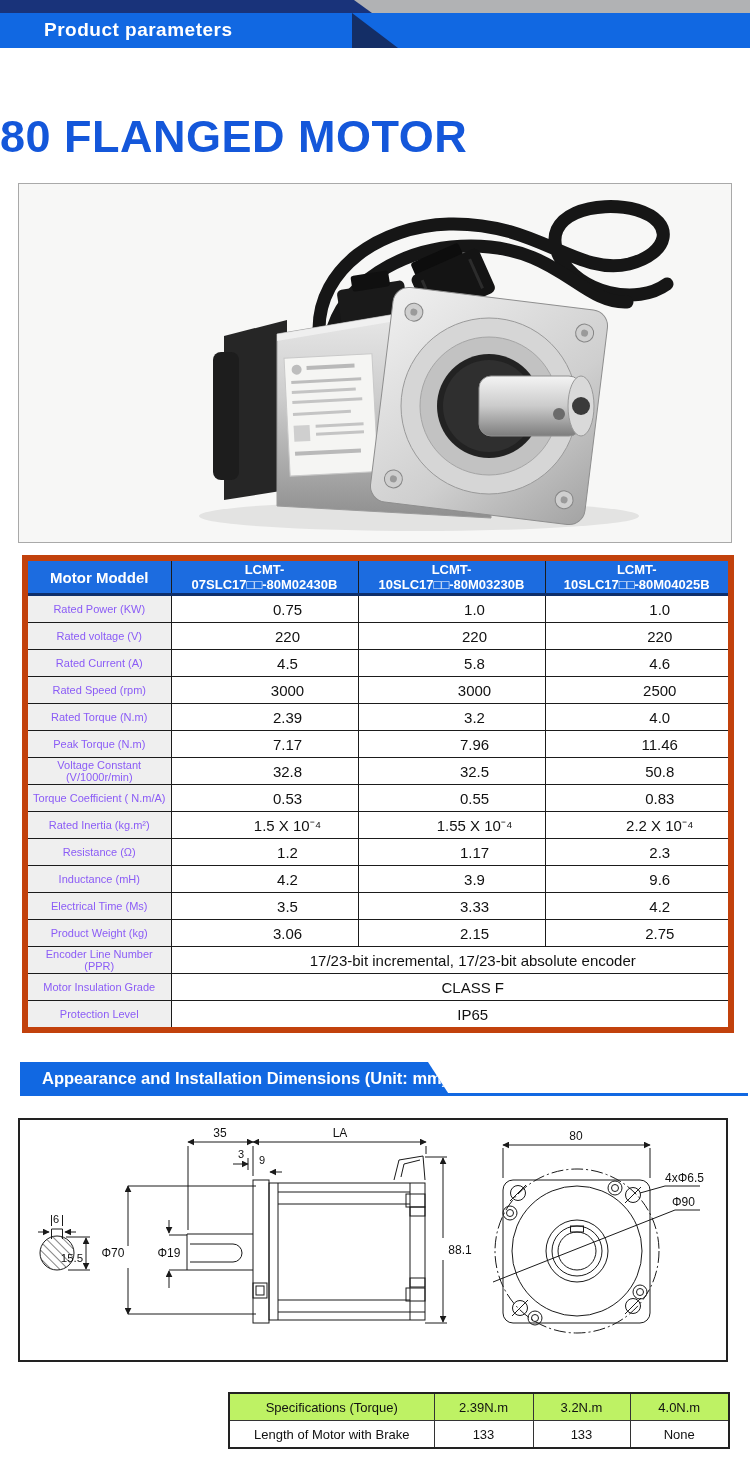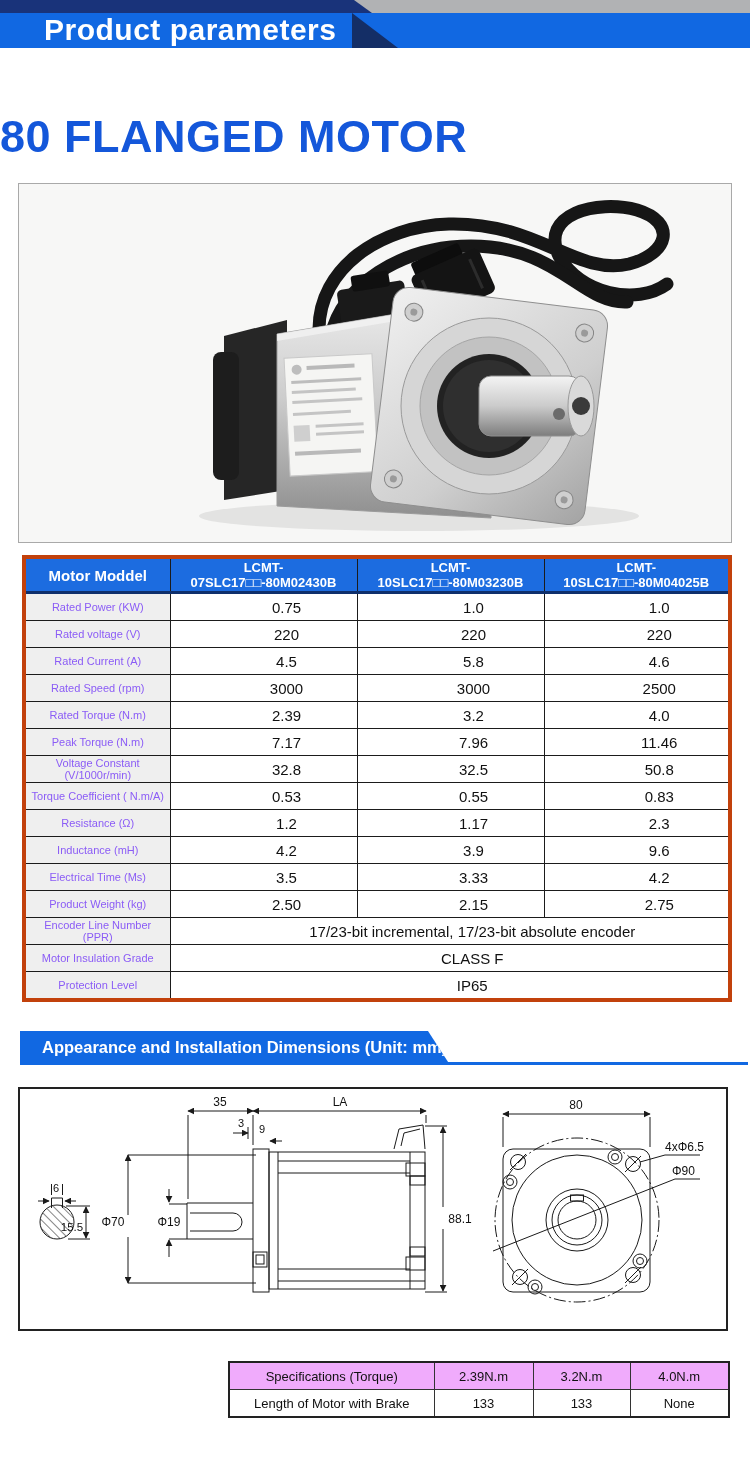--- a/index.html
+++ b/index.html
@@ -7,32 +7,32 @@
 
   
   .top-banner{position:relative;height:48px;}
   .gray-strip{position:absolute;top:0;left:340px;right:0;height:13px;background:#b1b2b4;}
   .blue-band{position:absolute;top:13px;left:0;right:0;height:35px;background:#1168e2;}
   .navy-strip{position:absolute;top:0;left:0;width:372px;height:13px;background:#19337a;
               clip-path:polygon(0 0,354px 0,372px 13px,0 13px);}
   .navy-fold{position:absolute;top:13px;left:352px;width:46px;height:35px;background:#142e66;
              clip-path:polygon(0 0,100% 100%,0 100%);}
   .banner-title{position:absolute;top:13px;left:44px;height:35px;line-height:34px;
-                color:#fff;font-size:30px;font-weight:bold;letter-spacing:.5px;}
+                color:#fff;font-size:19px;font-weight:bold;letter-spacing:.5px;}
 
   
   .page-title{margin:66px 0 0;text-align:left;color:#1457da;font-size:45px;
               font-weight:bold;letter-spacing:.5px;line-height:1;}
 
   
   .photo-box{margin:24px 18px 0;width:712px;height:358px;border:1px solid #a9a9a9;background:#f7f7f6;}
 
   
   table{border-collapse:collapse;table-layout:fixed;}
-  .spec-table{margin:12px 4px 0 22px;width:706px;border:4px solid #c2410c;}
+  .spec-table{margin:12px 4px 0 22px;width:706px;border:6px solid #c2410c;}
   .spec-table th,.spec-table td{border:1px solid #1b1b1b;text-align:center;vertical-align:middle;padding:1px 2px;}
   .spec-table thead th{background:#1c6ce0;color:#fff;height:25px;font-size:13px;
                        font-weight:bold;border-bottom:3px solid #0e2f6b;}
   .spec-table thead th.first{font-size:15px;}
   .spec-table td.lbl{background:#efefef;font-size:11px;height:24px;color:#8b5cf6;}
   .spec-table td.val{background:#fff;font-size:15px;padding-left:48px;}
 
   
   .section-banner{position:relative;margin:29px 2px 0 20px;height:34px;}
   .section-underline{position:absolute;left:0;right:0;bottom:0;height:3px;background:#1168e2;}
@@ -40,21 +40,21 @@
                 clip-path:polygon(0 0,408px 0,430px 34px,0 34px);
                 color:#fff;font-size:16.5px;font-weight:bold;line-height:33px;padding-left:22px;box-sizing:border-box;}
 
   
   .drawing-box{margin:22px 18px 0;width:706px;height:240px;border:2px solid #222;background:#fff;}
   .drawing-box svg text,{fill:#111;}
 
   
   .length-table{margin:30px 20px 0 auto;width:500px;border:2px solid #222;}
   .length-table td{border:1px solid #333;text-align:center;height:24px;font-size:13px;padding:1px 2px;}
-  .length-table thead td{background:#f0abfc;font-size:13px;}
+  .length-table thead td{background:#bef264;font-size:13px;}
   .length-table td.lbl{background:#fff;}
   svg text{font-family:"Liberation Sans",sans-serif;fill:#111;}
 </style>
 </head>
 <body>
 
 <div class="top-banner">
   <div class="gray-strip"></div>
   <div class="blue-band"></div>
   <div class="navy-strip"></div>
@@ -206,40 +206,46 @@
         <td class="val">32.5</td>
         <td class="val">50.8</td>
       </tr>
       <tr>
         <td class="lbl">Torque Coefficient ( N.m/A)</td>
         <td class="val">0.53</td>
         <td class="val">0.55</td>
         <td class="val">0.83</td>
       </tr>
       <tr>
+        <td class="lbl">Rated Inertia (kg.m²)</td>
+        <td class="val">1.5 X 10⁻⁴</td>
+        <td class="val">1.55 X 10⁻⁴</td>
+        <td class="val">2.2 X 10⁻⁴</td>
+      </tr>
+      <tr>
         <td class="lbl">Resistance (Ω)</td>
         <td class="val">1.2</td>
         <td class="val">1.17</td>
         <td class="val">2.3</td>
       </tr>
       <tr>
         <td class="lbl">Inductance (mH)</td>
         <td class="val">4.2</td>
         <td class="val">3.9</td>
         <td class="val">9.6</td>
       </tr>
       <tr>
         <td class="lbl">Electrical Time (Ms)</td>
         <td class="val">3.5</td>
         <td class="val">3.33</td>
         <td class="val">4.2</td>
       </tr>
       <tr>
         <td class="lbl">Product Weight (kg)</td>
-        <td class="val">2.50</td>
+        <td class="val">3.06</td>
         <td class="val">2.15</td>
         <td class="val">2.75</td>
       </tr>
       <tr>
         <td class="lbl">Encoder Line Number (PPR)</td>
         <td colspan="3" class="val">17/23-bit incremental, 17/23-bit absolute encoder</td>
       </tr>
       <tr>
         <td class="lbl">Motor Insulation Grade</td>
         <td colspan="3" class="val">CLASS F</td>

